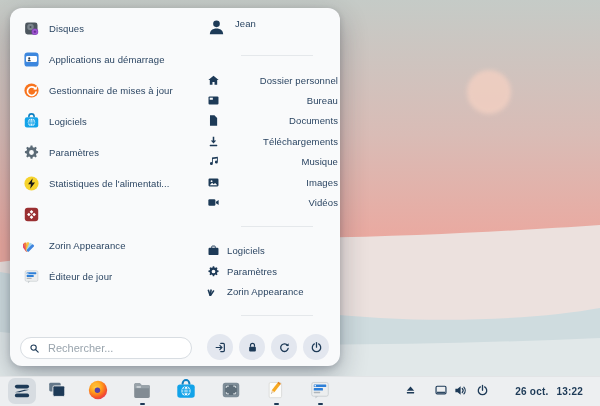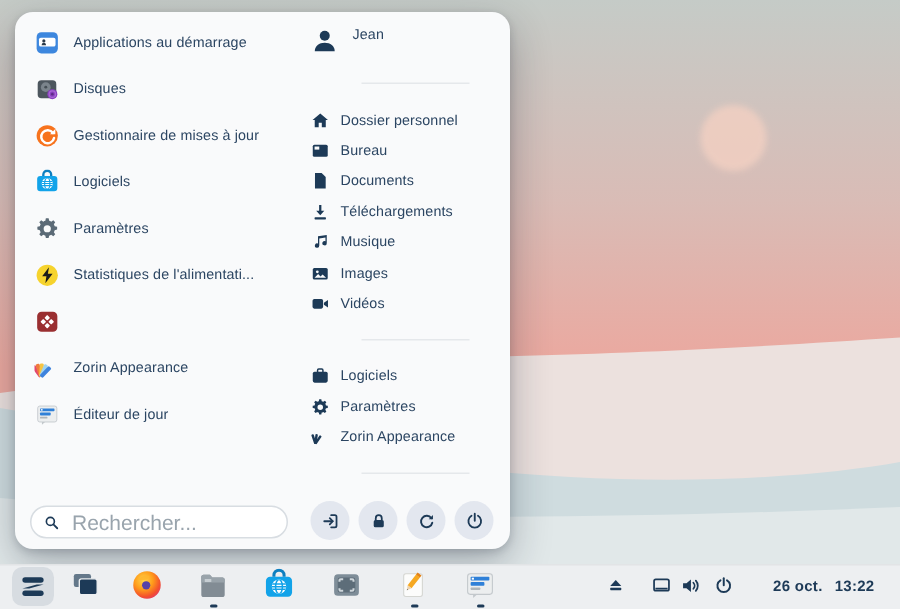--- a/index.html
+++ b/index.html
@@ -14,34 +14,34 @@
     position:absolute;left:10px;top:8px;width:330px;height:358px;
     background:#f9fafb;border-radius:12px;
     box-shadow:0 10px 28px rgba(20,30,45,.30), 0 2px 6px rgba(20,30,45,.18);
   }
   .left-col{position:absolute;left:0;top:5px;width:190px;}
   .menu-row{display:flex;align-items:center;height:31px;padding-left:13px;gap:9px;cursor:default;}
   .menu-row .ic{flex:none;display:flex;align-items:center;justify-content:center;}
   .lbl{font-size:9.5px;font-weight:500;color:#2b4562;white-space:nowrap;letter-spacing:.1px;}
   .user-row{position:absolute;left:195px;top:10px;display:flex;align-items:flex-start;gap:9px;padding-left:2px;height:28px;}
   .divider{position:absolute;left:231px;width:72px;height:1px;background:#e5e8eb;}
-  .place-row{display:flex;align-items:center;height:20.4px;padding-left:2px;gap:7px;}
+  .place-row{display:flex;align-items:center;height:20.4px;padding-left:2px;gap:7px;justify-content:space-between;}
   .shortcut-row{display:flex;align-items:center;height:20.7px;padding-left:2px;gap:7px;}
   .places{position:absolute;left:195px;top:62px;width:133px;}
   .shortcuts{position:absolute;left:195px;top:232px;width:133px;}
   .session{position:absolute;left:197px;top:326px;display:flex;gap:6px;}
   .session-btn{width:26px;height:26px;border-radius:50%;background:#e3e7ef;display:flex;align-items:center;justify-content:center;cursor:pointer;}
   .search-bar{
     position:absolute;left:10px;top:329px;width:172px;height:22px;box-sizing:border-box;
     background:#ffffff;border:1px solid #d8dde2;border-radius:11px;
     display:flex;align-items:center;gap:6px;padding:0 8px;
   }
   .search-bar input{
     border:none;outline:none;background:transparent;flex:1;min-width:0;
-    font-family:inherit;font-size:14px;color:#2b4562;
+    font-family:inherit;font-size:11px;color:#2b4562;
   }
   .search-bar input::placeholder{color:#99a4ad;}
   
   .taskbar{
     position:absolute;left:0;right:0;bottom:0;height:30px;
     background:#edeff1;border-top:1px solid #e2e4e6;box-sizing:border-box;
   }
   .tb-app{position:absolute;top:379px;width:22px;height:22px;display:flex;align-items:center;justify-content:center;cursor:pointer;}
   .zorin-btn{position:absolute;left:8px;top:378px;width:28px;height:26px;border-radius:7px;background:#d7dce1;display:flex;align-items:center;justify-content:center;cursor:pointer;}
   .run-dot{position:absolute;bottom:1px;width:5px;height:2px;border-radius:1px;background:#1d3a57;}
@@ -71,40 +71,40 @@
     <path d="M0 272 C120 292 250 310 380 318 C470 323 550 317 600 308 L600 406 0 406 Z" fill="#cfdcdf"></path>
     <path d="M0 332 C140 344 320 350 600 338 L600 406 0 406 Z" fill="#e1e8e9"></path>
   </svg>
 </div>
 
 <div class="menu-panel">
   <div class="left-col" id="left-col">
       <div class="menu-row">
         <span class="ic" style="width:17px;height:17px">
           <svg viewBox="0 0 24 24" width="100%" height="100%" style="display:block">
-            <rect x="2" y="2" width="20" height="20" rx="4.5" fill="#3d87de"></rect>
-            <rect x="4.2" y="7.2" width="15.6" height="8.4" rx="1.8" fill="#fff"></rect>
-            <circle cx="8.8" cy="10.3" r="1.5" fill="#2a3a4a"></circle>
-            <path d="M6.7 14.3c0-1.5 1-2.3 2.1-2.3s2.1.8 2.1 2.3z" fill="#2a3a4a"></path>
-          </svg>
-        </span>
-        <span class="lbl">Applications au démarrage</span>
-      </div>
-      <div class="menu-row">
-        <span class="ic" style="width:17px;height:17px">
-          <svg viewBox="0 0 24 24" width="100%" height="100%" style="display:block">
             <rect x="3" y="3.5" width="17.5" height="17" rx="3.5" fill="#4d565e"></rect>
             <circle cx="10.6" cy="10" r="4.6" fill="#7b848c"></circle>
             <circle cx="10.6" cy="10" r="1.4" fill="#454e55"></circle>
             <circle cx="16.8" cy="16.6" r="4.7" fill="#8a3fc0"></circle>
             <circle cx="16.8" cy="16.6" r="3" fill="none" stroke="#a968d4" stroke-width="1.2"></circle>
             <circle cx="16.8" cy="16.6" r="1.2" fill="#5d2b85"></circle>
           </svg>
         </span>
         <span class="lbl">Disques</span>
+      </div>
+      <div class="menu-row">
+        <span class="ic" style="width:17px;height:17px">
+          <svg viewBox="0 0 24 24" width="100%" height="100%" style="display:block">
+            <rect x="2" y="2" width="20" height="20" rx="4.5" fill="#3d87de"></rect>
+            <rect x="4.2" y="7.2" width="15.6" height="8.4" rx="1.8" fill="#fff"></rect>
+            <circle cx="8.8" cy="10.3" r="1.5" fill="#2a3a4a"></circle>
+            <path d="M6.7 14.3c0-1.5 1-2.3 2.1-2.3s2.1.8 2.1 2.3z" fill="#2a3a4a"></path>
+          </svg>
+        </span>
+        <span class="lbl">Applications au démarrage</span>
       </div>
       <div class="menu-row">
         <span class="ic" style="width:17px;height:17px">
           <svg viewBox="0 0 24 24" width="100%" height="100%" style="display:block">
             <circle cx="12" cy="12" r="10" fill="#f7731d"></circle>
             <path d="M17.4 9.4a6.1 6.1 0 1 0 1 4.7" fill="none" stroke="#fff" stroke-width="2.3" stroke-linecap="round"></path>
             <path d="M19.6 5.6v5h-5z" fill="#fff"></path>
           </svg>
         </span>
         <span class="lbl">Gestionnaire de mises à jour</span>

